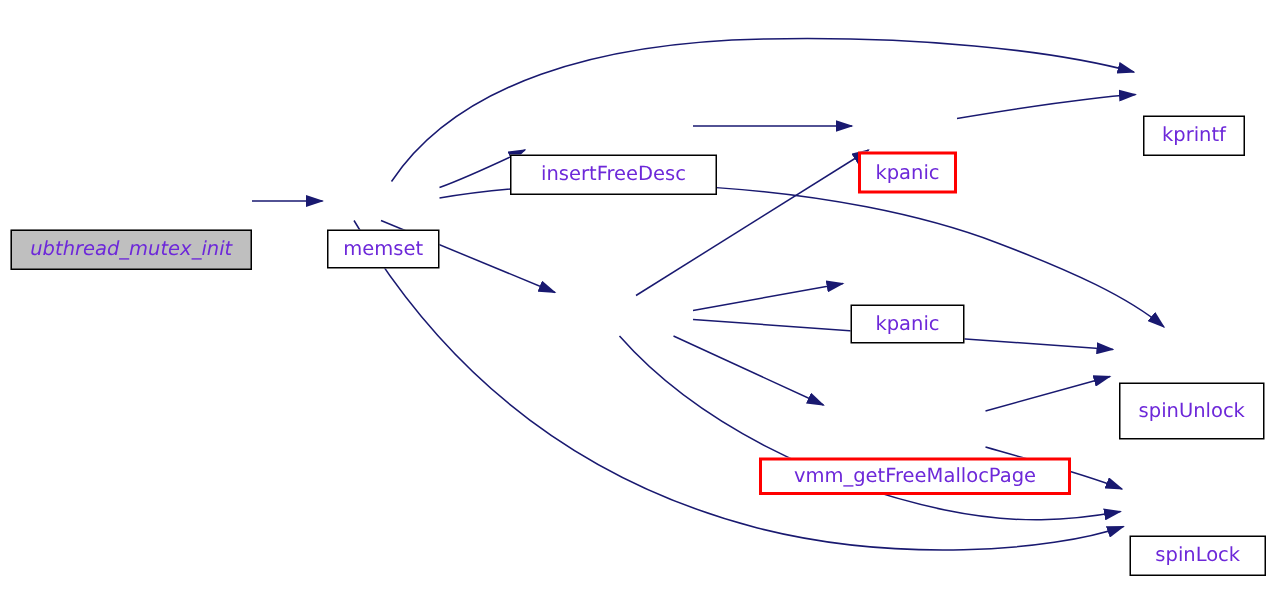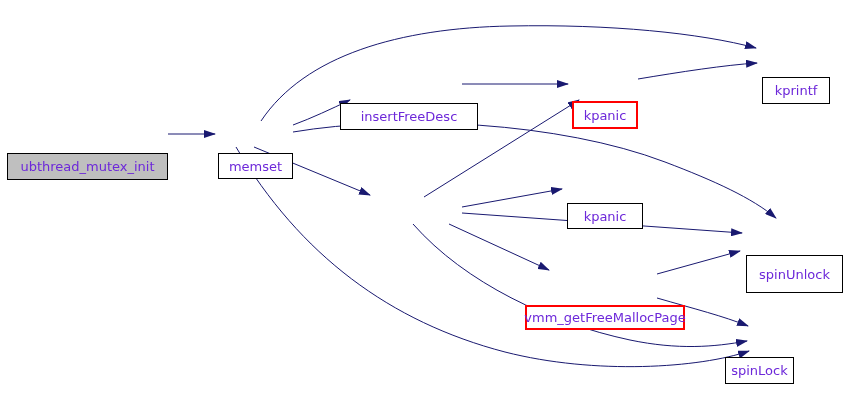--- a/index.html
+++ b/index.html
@@ -27,20 +27,21 @@
     display: flex;
     align-items: center;
     justify-content: center;
     white-space: nowrap;
     cursor: pointer;
     margin-top: 32px;
   }
   .node.root {
     background: #bfbfbf;
     cursor: default;
+    font-style: italic;
   }
   .node.highlight {
     border: 2px solid #ff0000;
   }
   path.edge {
     fill: none;
     stroke: #191970;
     stroke-width: 1px;
   }
 </style>
@@ -95,17 +96,17 @@
 
   <div class="node highlight" style="left:572px; top:69px; width:66px; height:28px">kpanic</div>
 
   <div class="node" style="left:762px; top:45px; width:68px; height:27px">kprintf</div>
 
 
   <div class="node" style="left:567px; top:171px; width:76px; height:26px">kpanic</div>
 
   <div class="node" style="left:746px; top:223px; width:97px; height:38px">spinUnlock</div>
 
-  <div class="node highlight" style="left:525px; top:273px; width:160px; height:25px">vmm_getFreeMallocPage</div>
+  <div class="node highlight" style="left:506px; top:273px; width:208px; height:25px">vmm_getFreeMallocPage</div>
 
-  <div class="node" style="left:725px; top:325px; width:69px; height:27px">spinLock</div>
+  <div class="node" style="left:753px; top:325px; width:91px; height:27px">spinLock</div>
 
 </div>
 
 </body></html>

